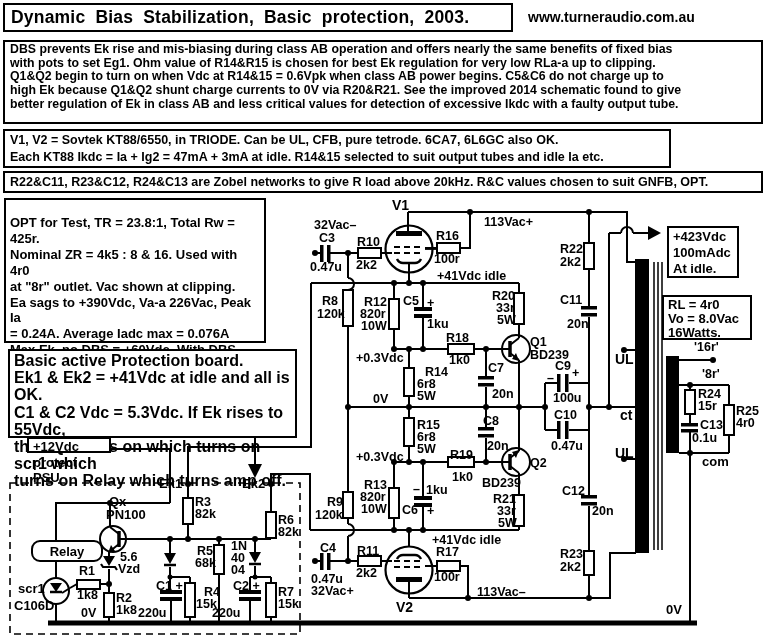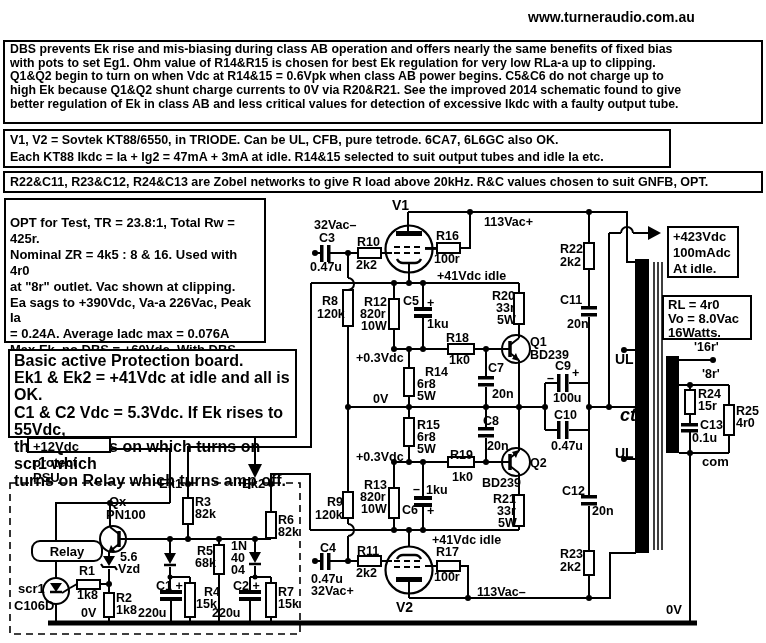--- a/index.html
+++ b/index.html
@@ -20,20 +20,21 @@
   #rlBox{left:662px;top:295px;width:90px;height:45px;font-size:13px;line-height:14.2px;padding:1px 4px;}
   #relayBox{left:31px;top:540px;width:72px;height:22px;font-size:13px;line-height:19px;text-align:center;border-radius:9px;}
   #svgLayer{position:absolute;left:0;top:0;}
   #labels .lbl{position:absolute;font-size:12.5px;font-weight:bold;white-space:nowrap;line-height:12px;}
 </style>
 </head>
 <body>
 
 <div id="stage">
 
+  <div class="box" id="titleBox">Dynamic Bias Stabilization, Basic protection, 2003.</div>
   <div id="website">www.turneraudio.com.au</div>
 
   <div class="box" id="para1">DBS prevents Ek rise and mis-biasing during class AB operation and offers nearly the same benefits of fixed bias
 with pots to set Eg1.  Ohm value of R14&amp;R15 is chosen for best Ek regulation for very low RLa-a up to clipping.
 Q1&amp;Q2 begin to turn on when Vdc at R14&amp;15 = 0.6Vpk when class AB power begins. C5&amp;C6 do not charge up to
 high Ek because Q1&amp;Q2 shunt charge currents to 0V via R20&amp;R21.  See the improved 2014 schematic found to give
 better regulation of Ek in class AB and less critical values for detection of excessive Ikdc with a faulty output tube.</div>
   <div class="box" id="para2">V1, V2 = Sovtek KT88/6550, in TRIODE.  Can be UL, CFB, pure tetrode. 6CA7, 6L6GC also OK.
 Each KT88 Ikdc = Ia + Ig2 = 47mA + 3mA at idle. R14&amp;15 selected to suit output tubes and idle Ia etc.</div>
   <div class="box" id="para3">R22&amp;C11, R23&amp;C12, R24&amp;C13 are Zobel networks to give R load above 20kHz. R&amp;C values chosen to suit GNFB, OPT.</div>
@@ -384,21 +385,21 @@
       <div class="lbl" style="left: 547px; top: 372px;">–</div>
       <div class="lbl" style="left: 572px; top: 367px;">+</div>
       <div class="lbl" style="left: 553px; top: 392px;">100u</div>
       <div class="lbl" style="left: 554px; top: 409px;">C10</div>
       <div class="lbl" style="left: 551px; top: 440px;">0.47u</div>
       <div class="lbl" style="left: 562px; top: 485px;">C12</div>
       <div class="lbl" style="left: 592px; top: 505px;">20n</div>
       <div class="lbl" style="left: 560px; top: 548px;">R23</div>
       <div class="lbl" style="left: 560px; top: 561px;">2k2</div>
       <div class="lbl" style="left: 615px; top: 353px; font-size: 14px;">UL</div>
-      <div class="lbl" style="left: 620px; top: 409px; font-size: 18px; font-style: italic;">ct</div>
+      <div class="lbl" style="left: 620px; top: 409px; font-size: 14px;">ct</div>
       <div class="lbl" style="left: 615px; top: 447px; font-size: 14px;">UL</div>
       <div class="lbl" style="left: 694px; top: 341px;">'16r'</div>
       <div class="lbl" style="left: 702px; top: 368px;">'8r'</div>
       <div class="lbl" style="left: 698px; top: 388px;">R24</div>
       <div class="lbl" style="left: 698px; top: 400px;">15r</div>
       <div class="lbl" style="left: 700px; top: 419px;">C13</div>
       <div class="lbl" style="left: 692px; top: 432px;">0.1u</div>
       <div class="lbl" style="left: 736px; top: 405px;">R25</div>
       <div class="lbl" style="left: 736px; top: 417px;">4r0</div>
       <div class="lbl" style="left: 702px; top: 456px; font-size: 13px;">com</div>

